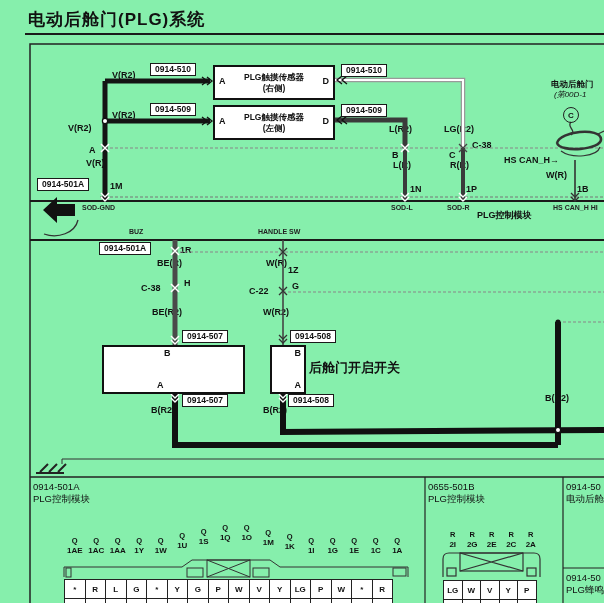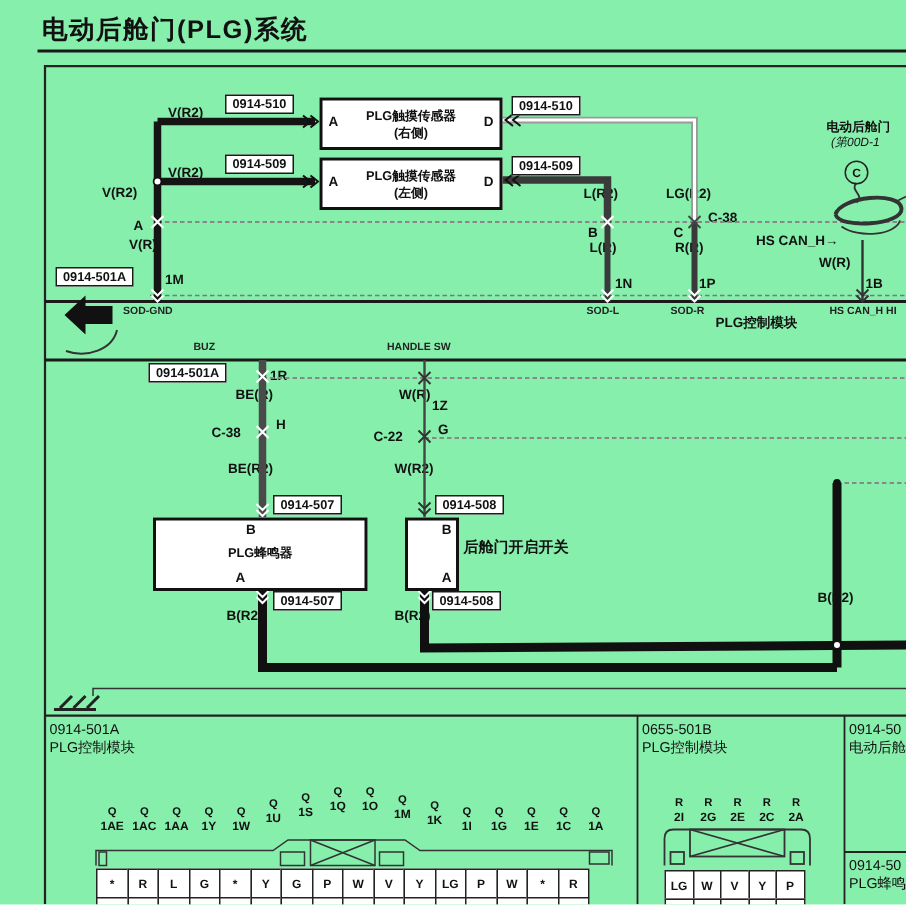--- a/index.html
+++ b/index.html
@@ -189,30 +189,29 @@
     <div class="pin" style="right:4px;top:10px;">D</div>
   </div>
   <div class="comp" style="left:213px;top:105px;width:118px;height:31px;">
     <div class="cname" style="top:5px;"><span>PLG触摸传感器</span><br>
       <span>(左侧)</span></div>
     <div class="pin" style="left:4px;top:10px;">A</div>
     <div class="pin" style="right:4px;top:10px;">D</div>
   </div>
 
   <div class="comp" style="left:102px;top:345px;width:139px;height:45px;">
-    <div class="cname" style="top:16px;">PLG蜂鸣器</div>
     <div class="pin" style="left:60px;top:2px;">B</div>
     <div class="pin" style="left:53px;bottom:2px;">A</div>
   </div>
 
   <div class="comp" style="left:270px;top:345px;width:32px;height:45px;">
     <div class="pin" style="right:3px;top:2px;">B</div>
     <div class="pin" style="right:3px;bottom:2px;">A</div>
   </div>
-  <div class="lbl" style="left:309px;top:361px;font-size:10px;">后舱门开启开关</div>
+  <div class="lbl" style="left:309px;top:361px;font-size:13px;">后舱门开启开关</div>
 
   <div class="boxlbl" style="left:150px;top:63px;">0914-510</div>
   <div class="boxlbl" style="left:150px;top:103px;">0914-509</div>
   <div class="boxlbl" style="left:341px;top:64px;">0914-510</div>
   <div class="boxlbl" style="left:341px;top:104px;">0914-509</div>
   <div class="boxlbl" style="left:37px;top:178px;">0914-501A</div>
   <div class="boxlbl" style="left:99px;top:242px;">0914-501A</div>
   <div class="boxlbl" style="left:182px;top:330px;">0914-507</div>
   <div class="boxlbl" style="left:290px;top:330px;">0914-508</div>
   <div class="boxlbl" style="left:182px;top:394px;">0914-507</div>

